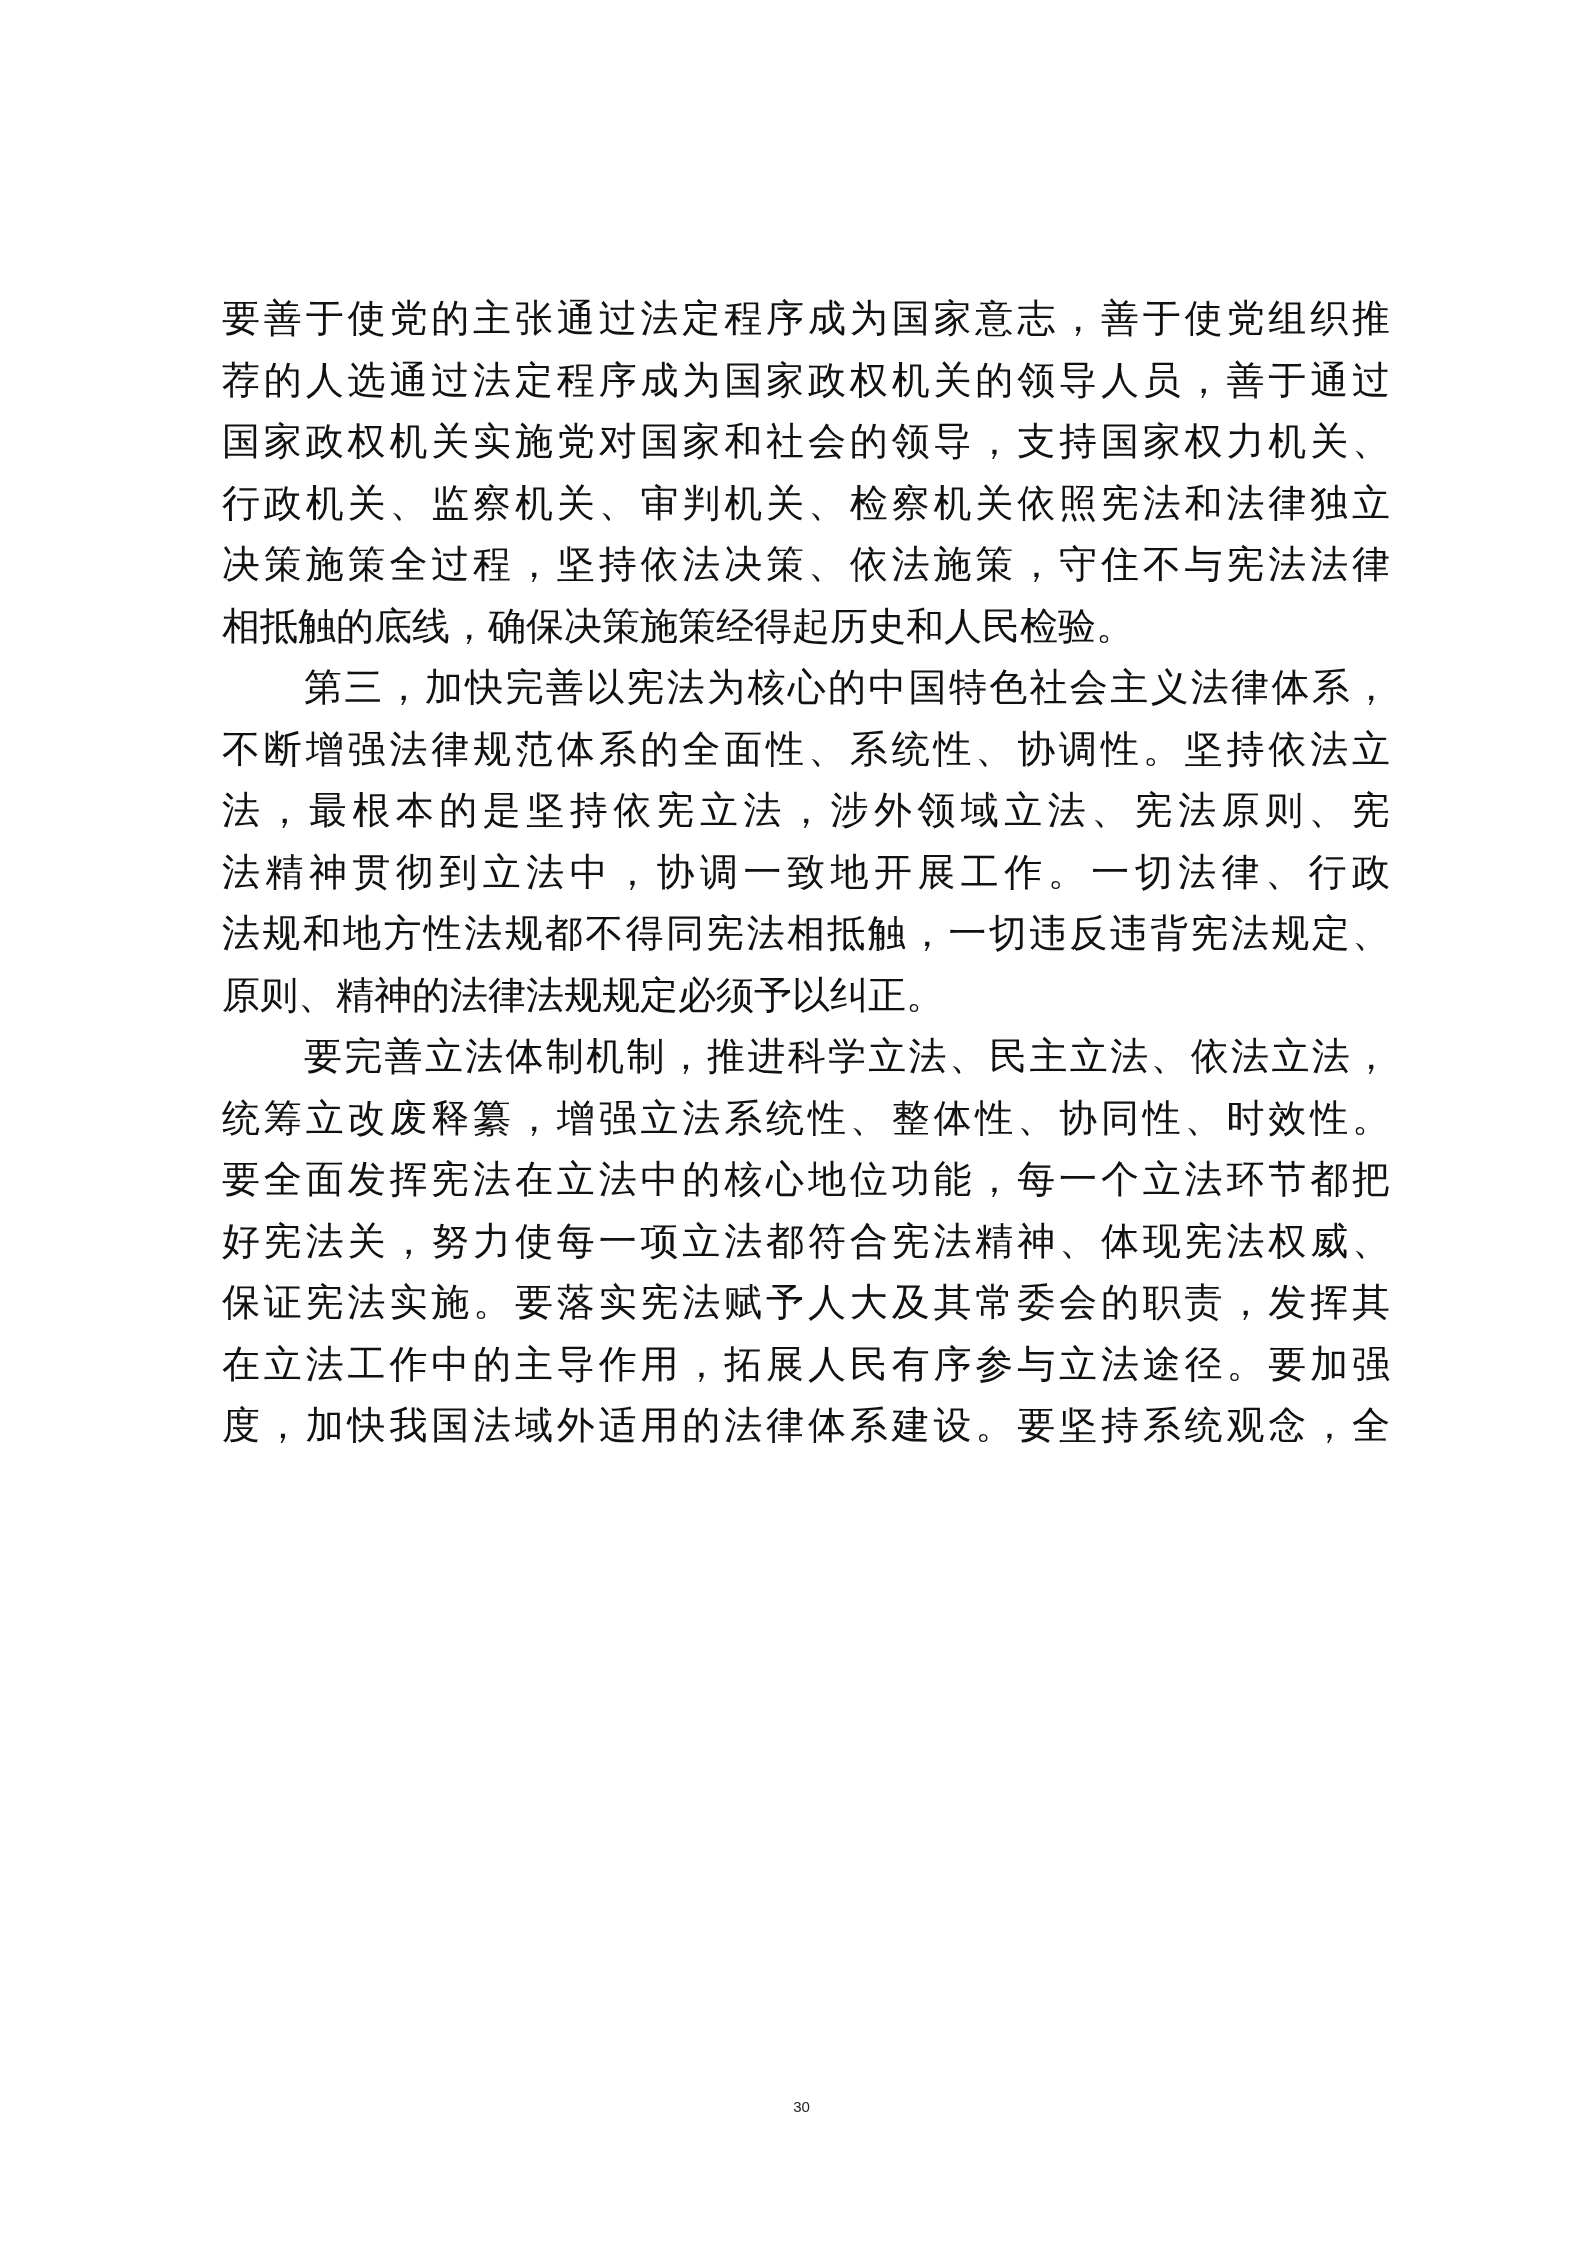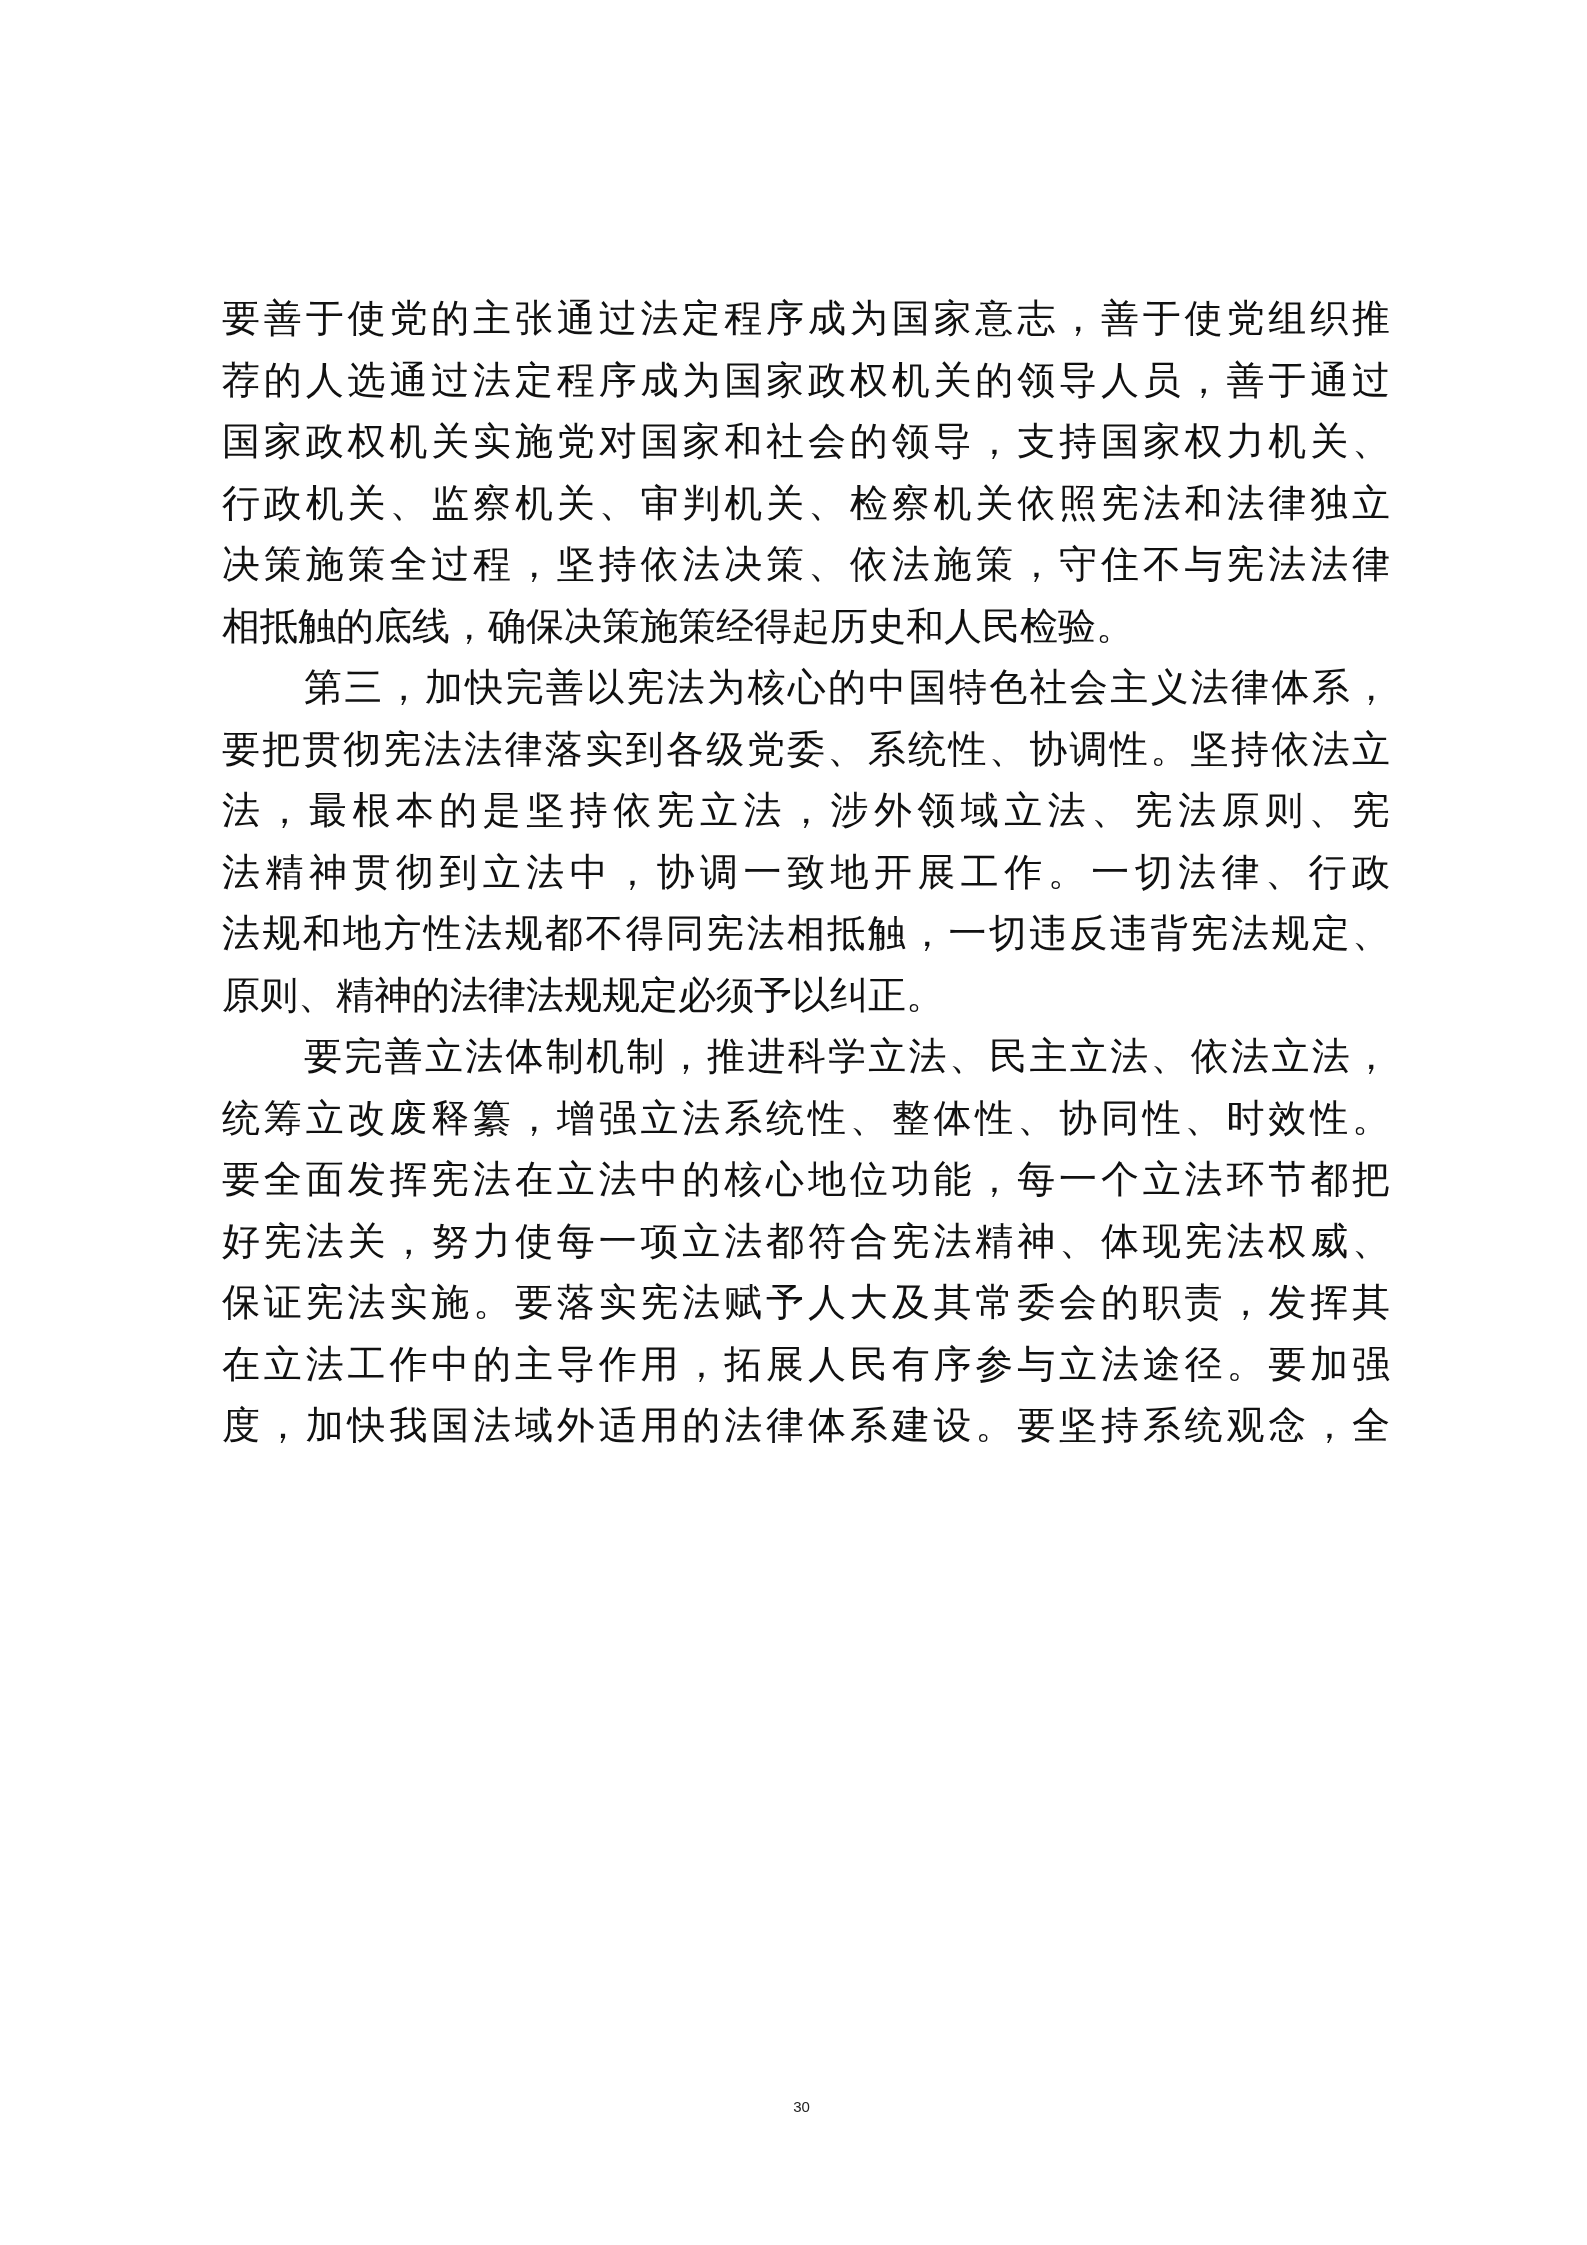--- a/index.html
+++ b/index.html
@@ -63,21 +63,21 @@
   <div class="body-text">
 
     <span class="line">要善于使党的主张通过法定程序成为国家意志，善于使党组织推</span>
     <span class="line">荐的人选通过法定程序成为国家政权机关的领导人员，善于通过</span>
     <span class="line">国家政权机关实施党对国家和社会的领导，支持国家权力机关、</span>
     <span class="line">行政机关、监察机关、审判机关、检察机关依照宪法和法律独立</span>
     <span class="line">决策施策全过程，坚持依法决策、依法施策，守住不与宪法法律</span>
     <span class="line last">相抵触的底线，确保决策施策经得起历史和人民检验。</span>
 
     <span class="line indent">第三，加快完善以宪法为核心的中国特色社会主义法律体系，</span>
-    <span class="line">要把贯彻宪法法律落实到各级党委、系统性、协调性。坚持依法立</span>
+    <span class="line">不断增强法律规范体系的全面性、系统性、协调性。坚持依法立</span>
     <span class="line">法，最根本的是坚持依宪立法，涉外领域立法、宪法原则、宪</span>
     <span class="line">法精神贯彻到立法中，协调一致地开展工作。一切法律、行政</span>
     <span class="line">法规和地方性法规都不得同宪法相抵触，一切违反违背宪法规定、</span>
     <span class="line last">原则、精神的法律法规规定必须予以纠正。</span>
 
     <span class="line indent">要完善立法体制机制，推进科学立法、民主立法、依法立法，</span>
     <span class="line">统筹立改废释纂，增强立法系统性、整体性、协同性、时效性。</span>
     <span class="line">要全面发挥宪法在立法中的核心地位功能，每一个立法环节都把</span>
     <span class="line">好宪法关，努力使每一项立法都符合宪法精神、体现宪法权威、</span>
     <span class="line">保证宪法实施。要落实宪法赋予人大及其常委会的职责，发挥其</span>

